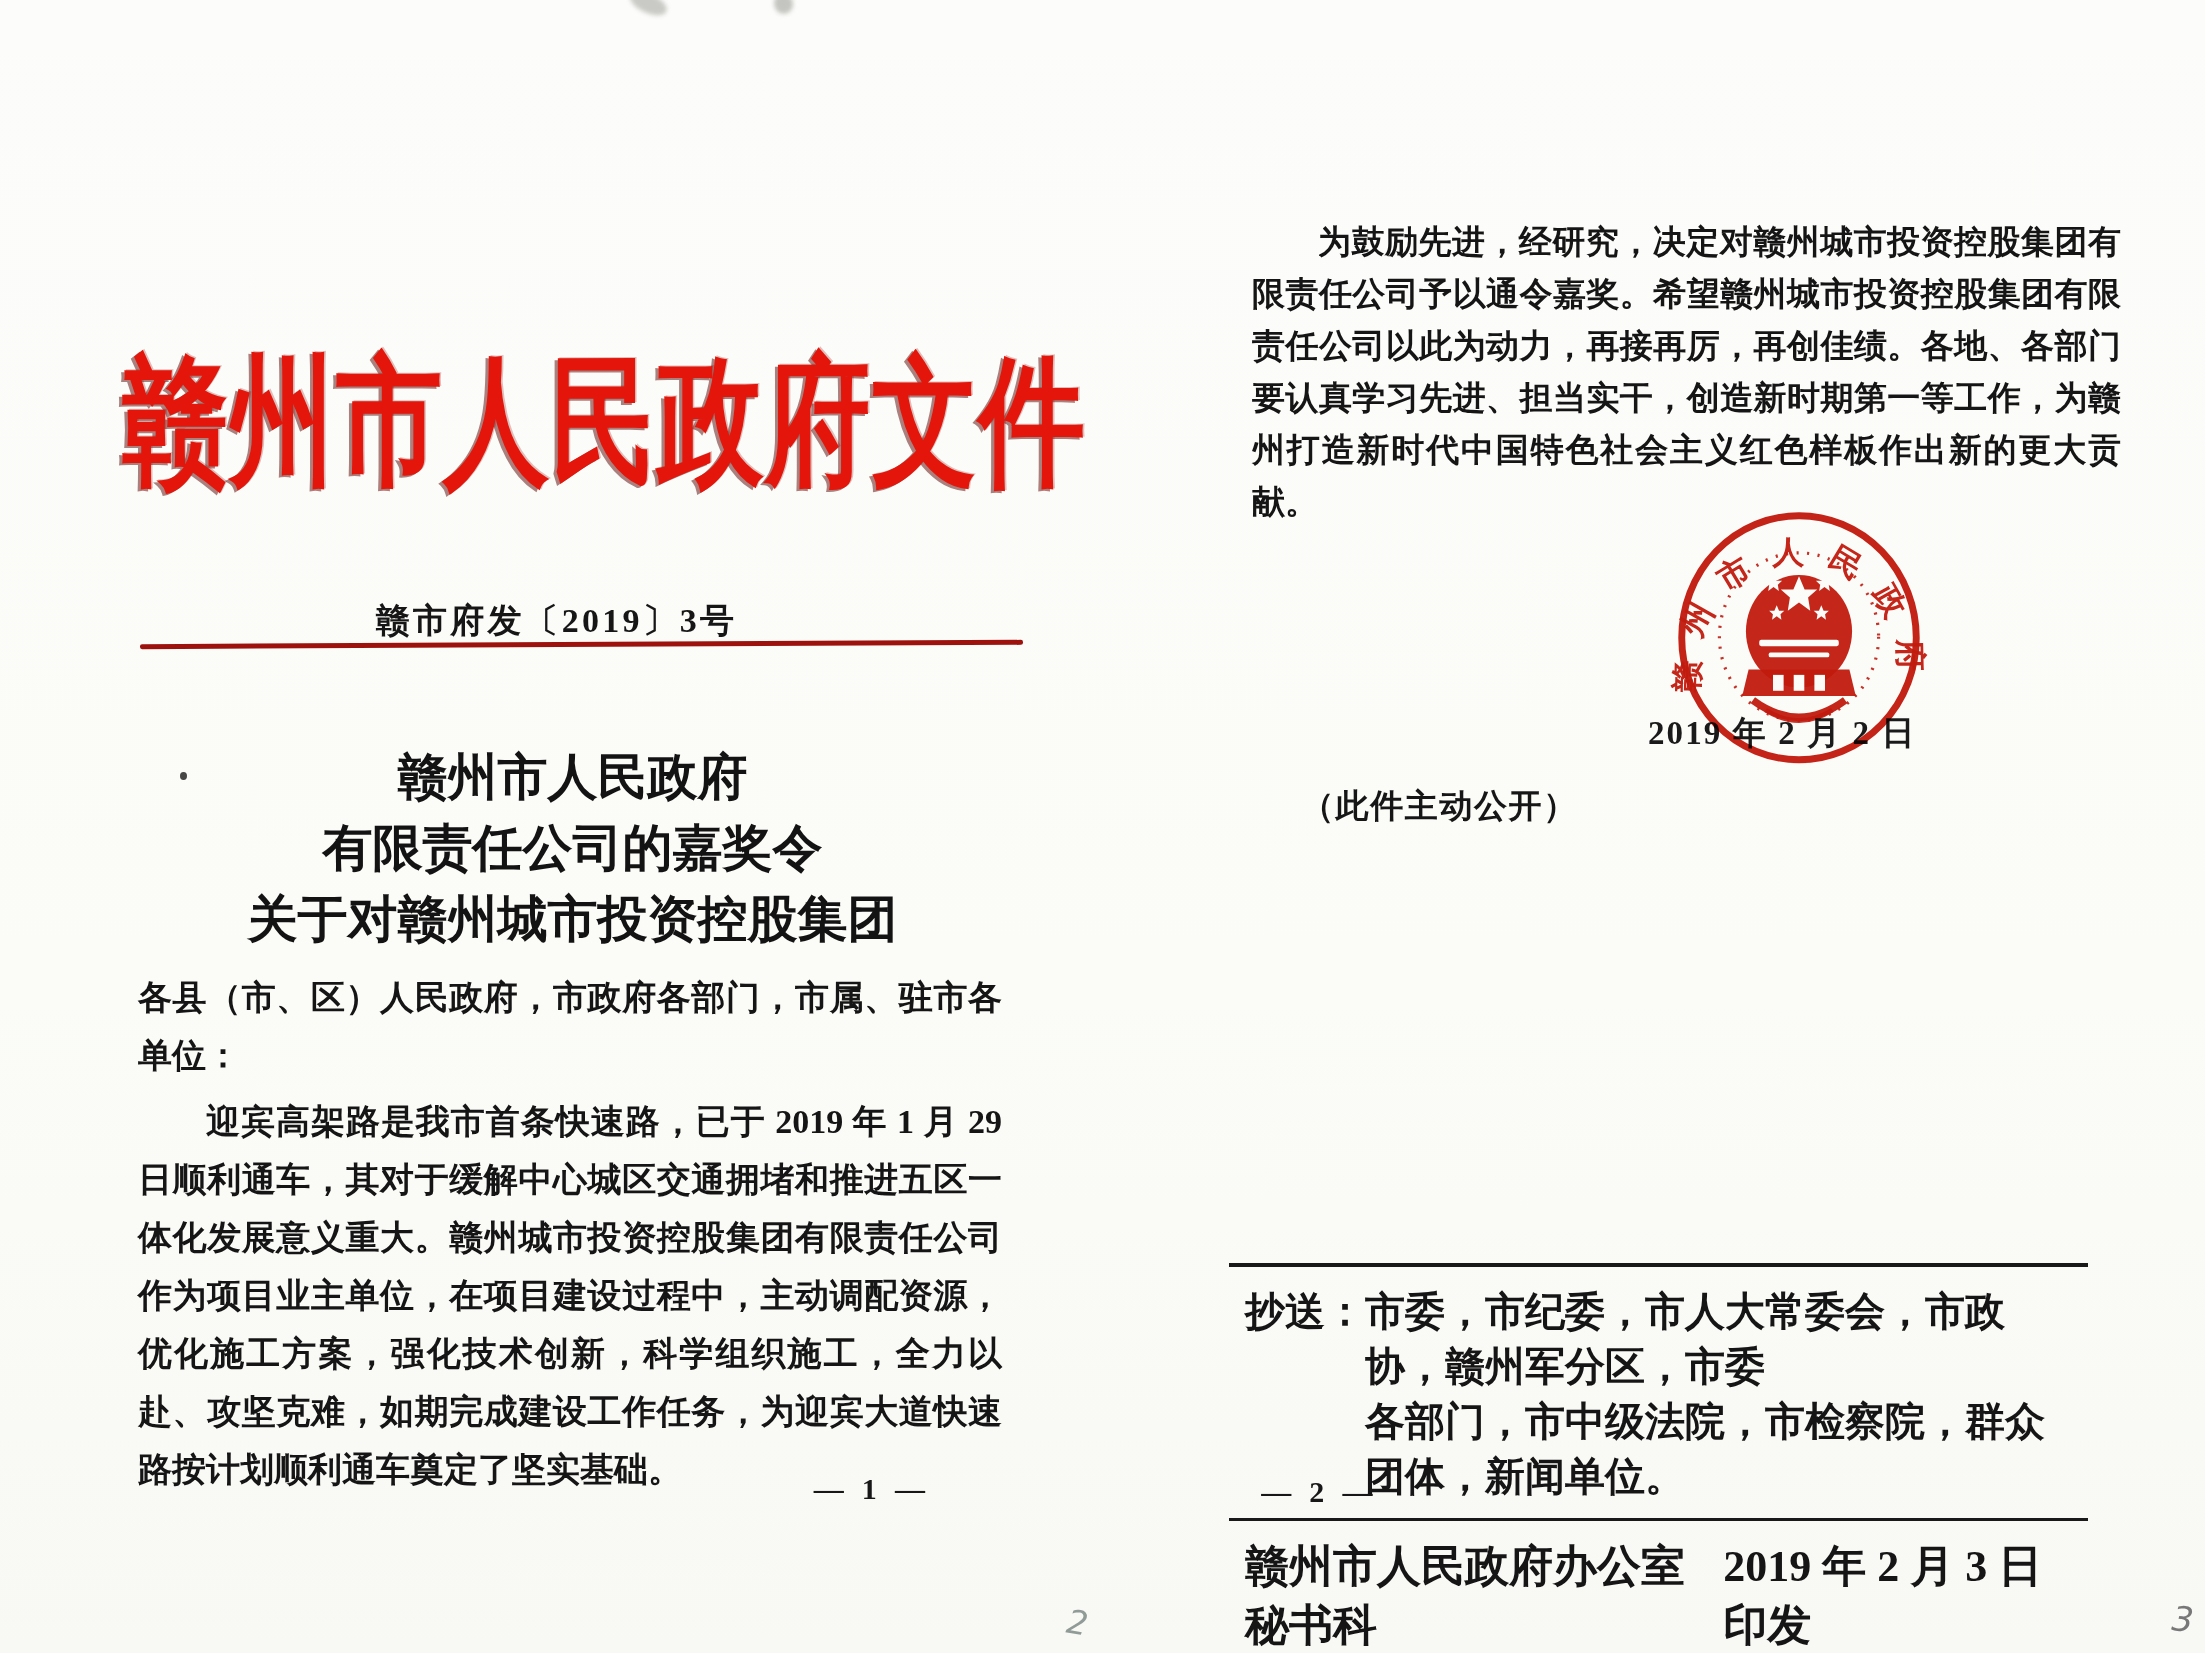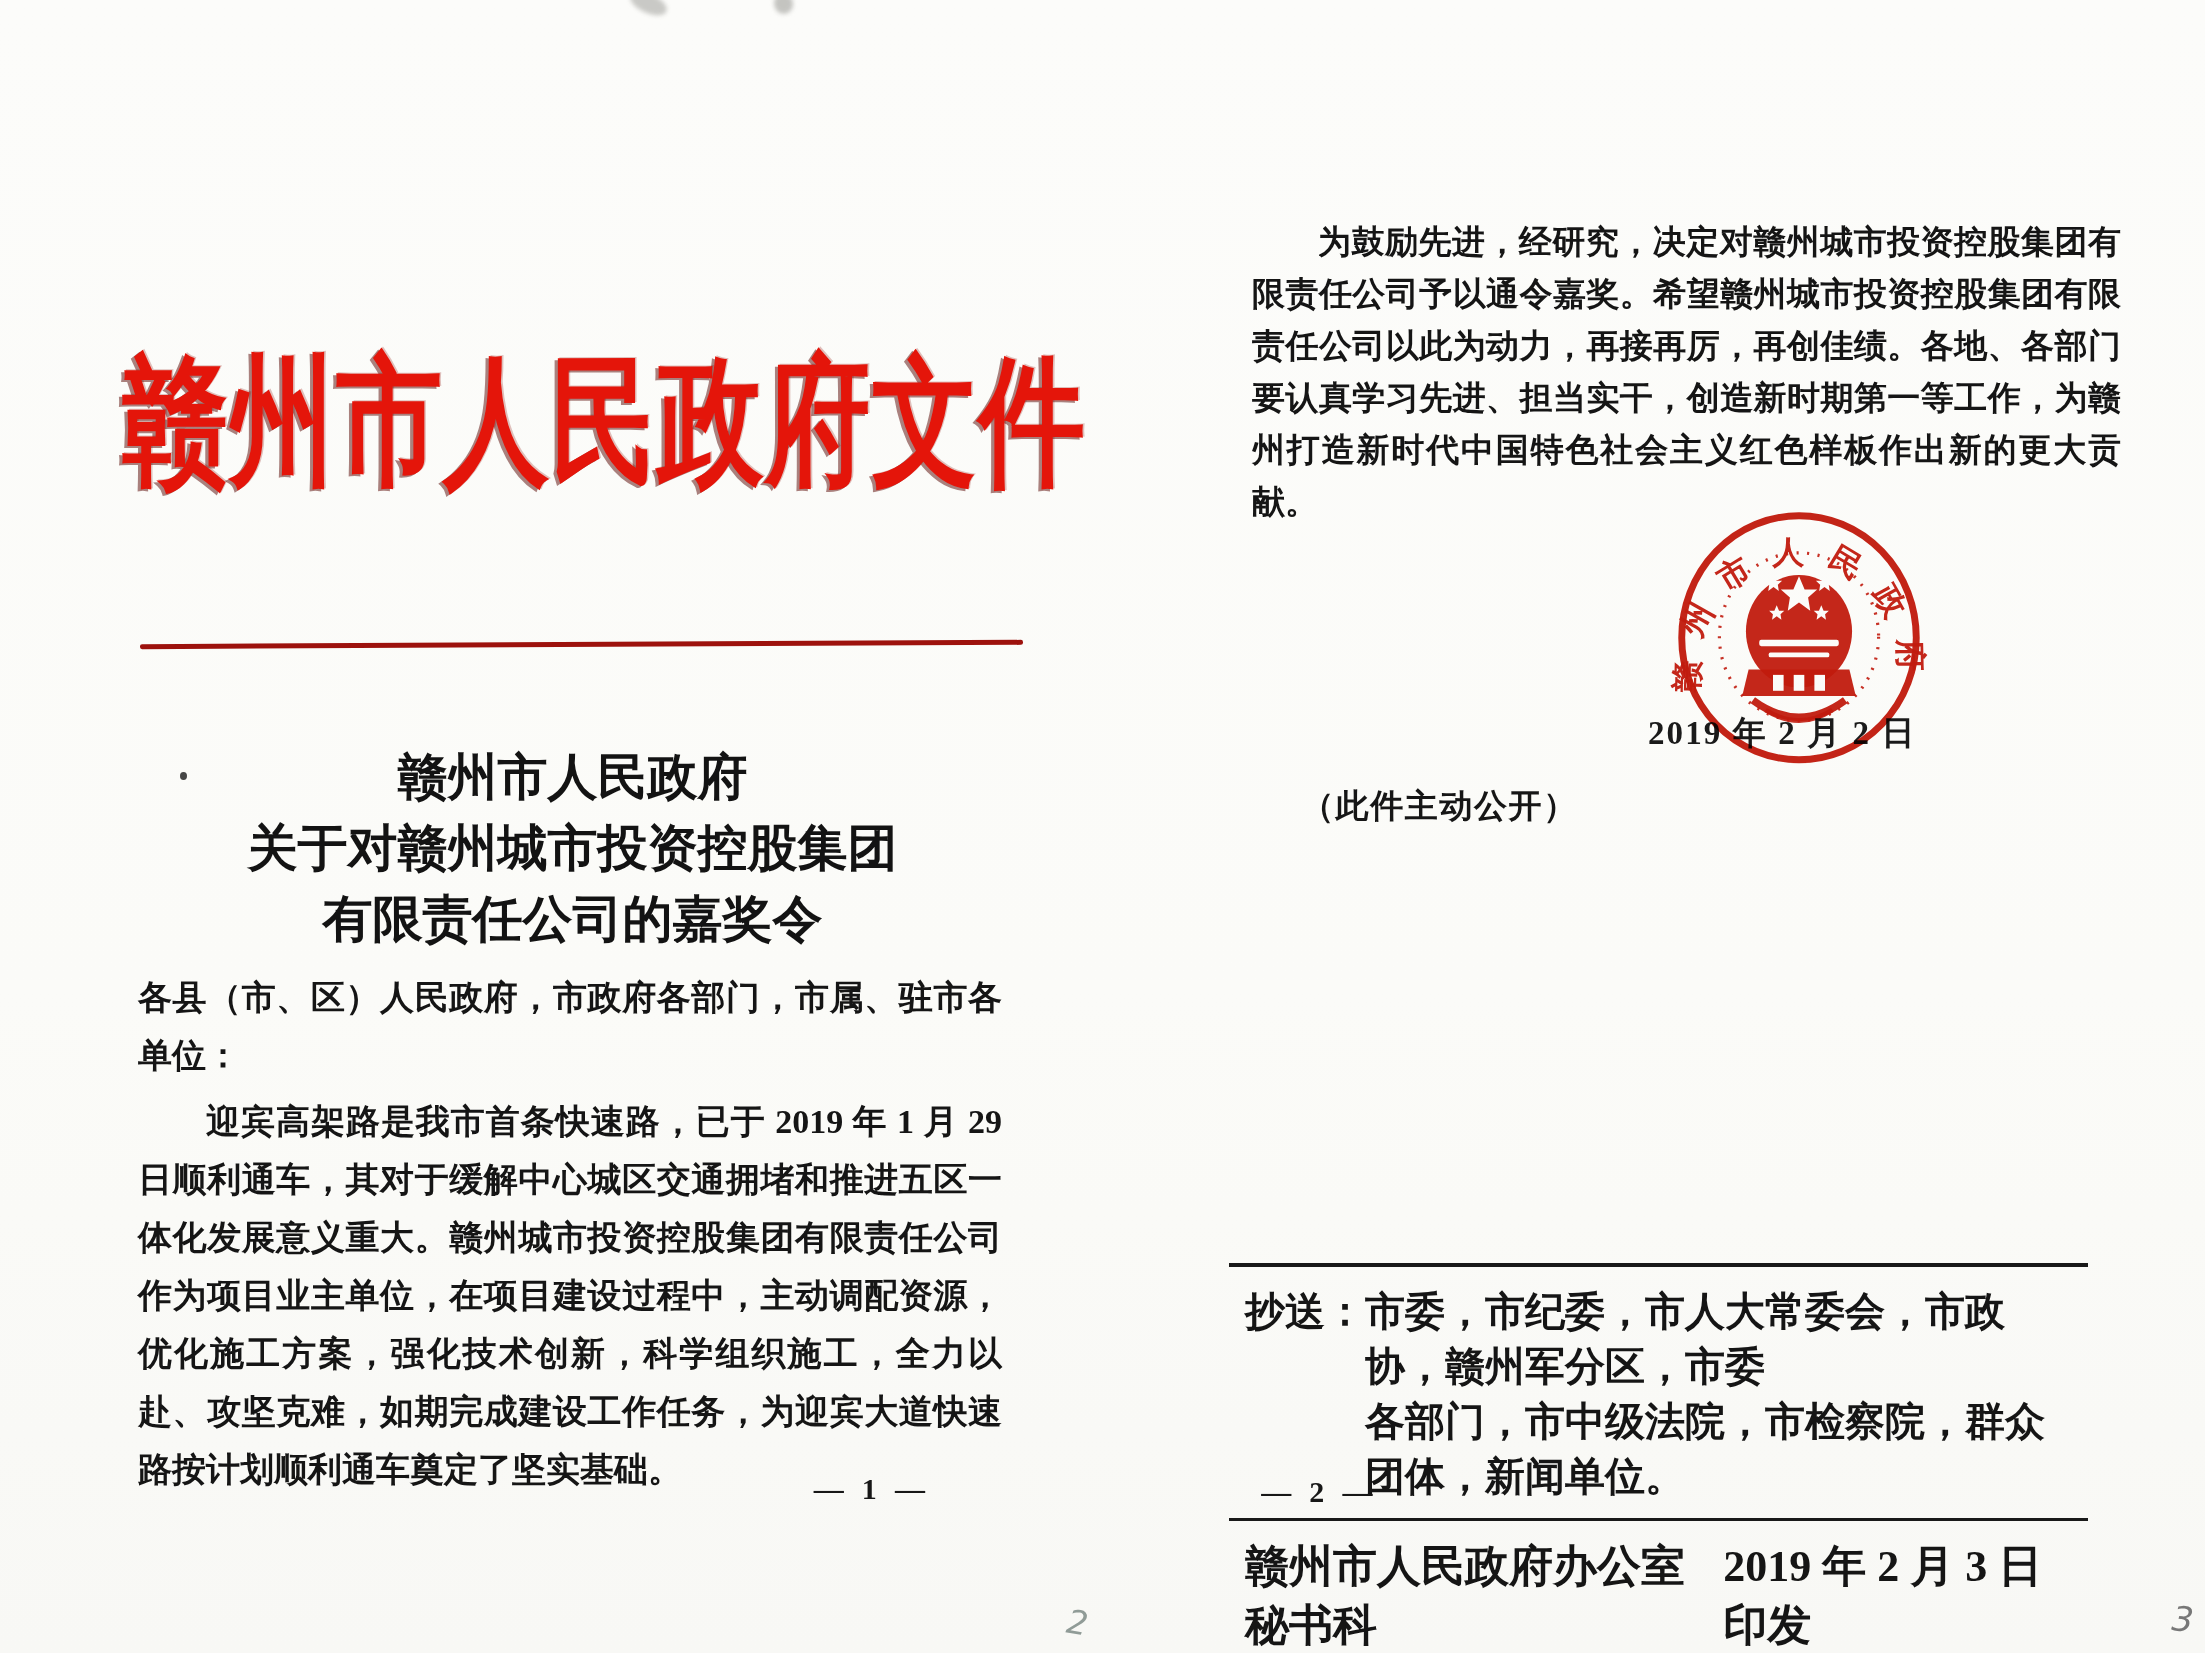--- a/index.html
+++ b/index.html
@@ -204,27 +204,28 @@
   .hand-2 { left: 1067px; top: 1603px; font-size: 33px; color: #6e7d78; transform: rotate(9deg); }
   .hand-3 { left: 2172px; top: 1599px; font-size: 34px; color: #4d4d4d; transform: rotate(5deg); }
 </style>
 </head>
 <body>
 
 <div class="scan-sheet">
 
   <div class="org-header">赣州市人民政府文件</div>
 
+  <div class="doc-number">赣市府发〔2019〕3号</div>
 
   <div class="red-rule"></div>
 
   <div class="doc-title">
     <div>赣州市人民政府</div>
+    <div>有限责任公司的嘉奖令</div>
     <div>关于对赣州城市投资控股集团</div>
-    <div>有限责任公司的嘉奖令</div>
   </div>
 
   <div class="body-left">
     <p>各县（市、区）人民政府，市政府各部门，市属、驻市各单位：</p>
     <p class="para-indent">迎宾高架路是我市首条快速路，已于 2019 年 1 月 29 日顺利通车，其对于缓解中心城区交通拥堵和推进五区一体化发展意义重大。赣州城市投资控股集团有限责任公司作为项目业主单位，在项目建设过程中，主动调配资源，优化施工方案，强化技术创新，科学组织施工，全力以赴、攻坚克难，如期完成建设工作任务，为迎宾大道快速路按计划顺利通车奠定了坚实基础。</p>
   </div>
 
   <div class="pagenum-left">— 1 —</div>
 
   <div class="body-right">为鼓励先进，经研究，决定对赣州城市投资控股集团有限责任公司予以通令嘉奖。希望赣州城市投资控股集团有限责任公司以此为动力，再接再厉，再创佳绩。各地、各部门要认真学习先进、担当实干，创造新时期第一等工作，为赣州打造新时代中国特色社会主义红色样板作出新的更大贡献。</div>

